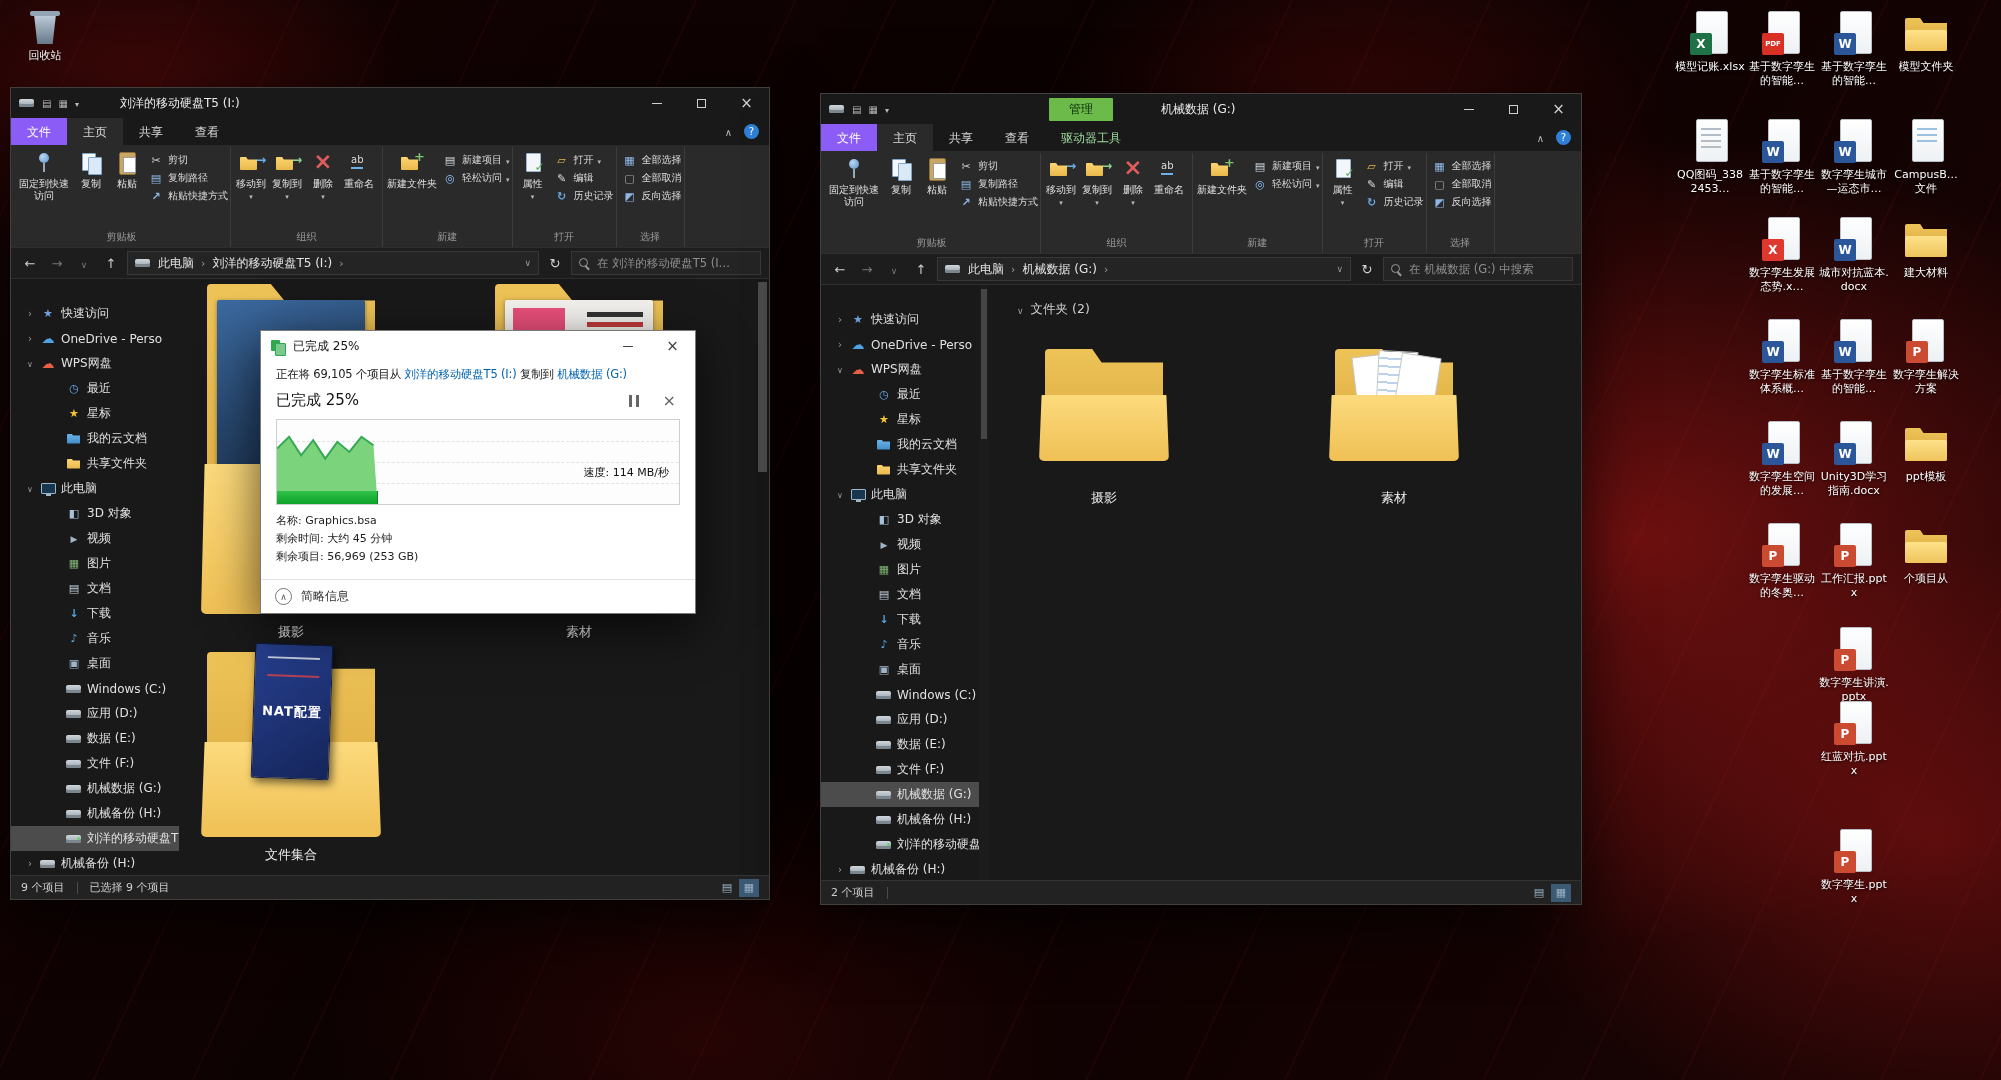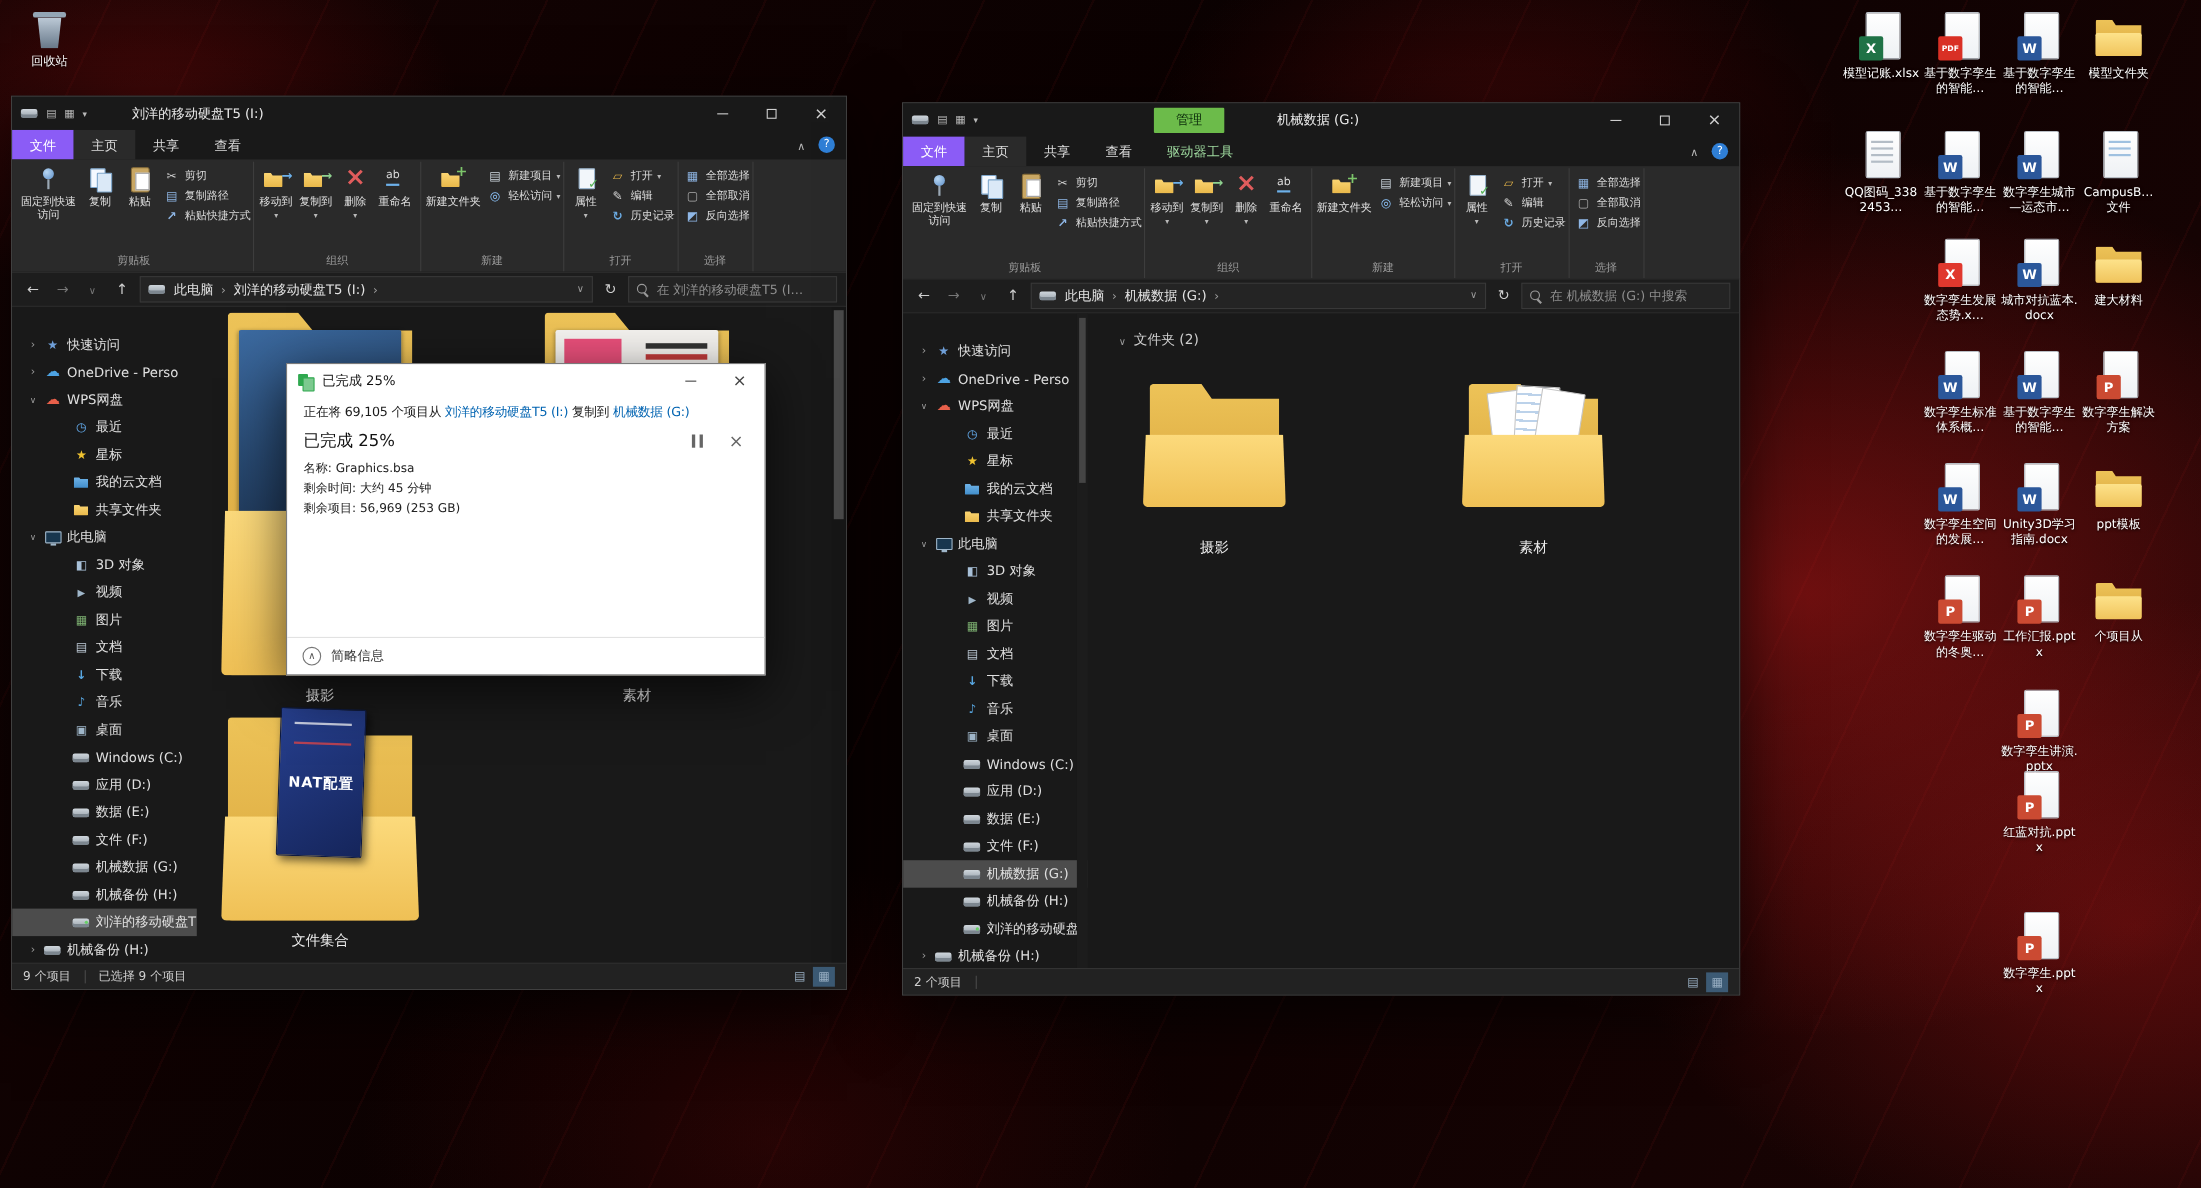--- a/index.html
+++ b/index.html
@@ -1193,20 +1193,33 @@
     </div>
     <div class="dlg-body">
       <div class="dlg-line1">
         <span>正在将 69,105 个项目从 </span><span class="dlg-link">刘洋的移动硬盘T5 (I:)</span><span> 复制到 </span><span class="dlg-link">机械数据 (G:)</span>
       </div>
       <div class="dlg-percent-row">
         <span class="dlg-percent">已完成 25%</span>
         <span class="dlg-pause"></span>
         <span class="dlg-cancel"></span>
       </div>
+      <div class="dlg-chart">
+        <div class="gline" style="top:25%"></div>
+        <div class="gline" style="top:50%"></div>
+        <div class="gline" style="top:75%"></div>
+        <svg viewBox="0 0 400 100" preserveAspectRatio="none">
+          <polygon points="0,34 12,20 24,42 36,24 48,46 60,26 72,38 84,20 96,30 100,100 0,100" fill="#7bd47b"></polygon>
+          <polyline points="0,34 12,20 24,42 36,24 48,46 60,26 72,38 84,20 96,30" fill="none" stroke="#34a853" stroke-width="2" vector-effect="non-scaling-stroke"></polyline>
+        </svg>
+        <span class="dlg-speed">速度: 114 MB/秒</span>
+        <div class="dlg-progress">
+          <div class="fill" style="width: 25%;"></div>
+        </div>
+      </div>
       <div class="dlg-details">
         <div>名称: Graphics.bsa</div>
         <div>剩余时间: 大约 45 分钟</div>
         <div>剩余项目: 56,969 (253 GB)</div>
       </div>
     </div>
     <div class="dlg-footer">
       <span class="chev-circle"></span>
       <span class="dlg-footer-label">简略信息</span>
     </div>

